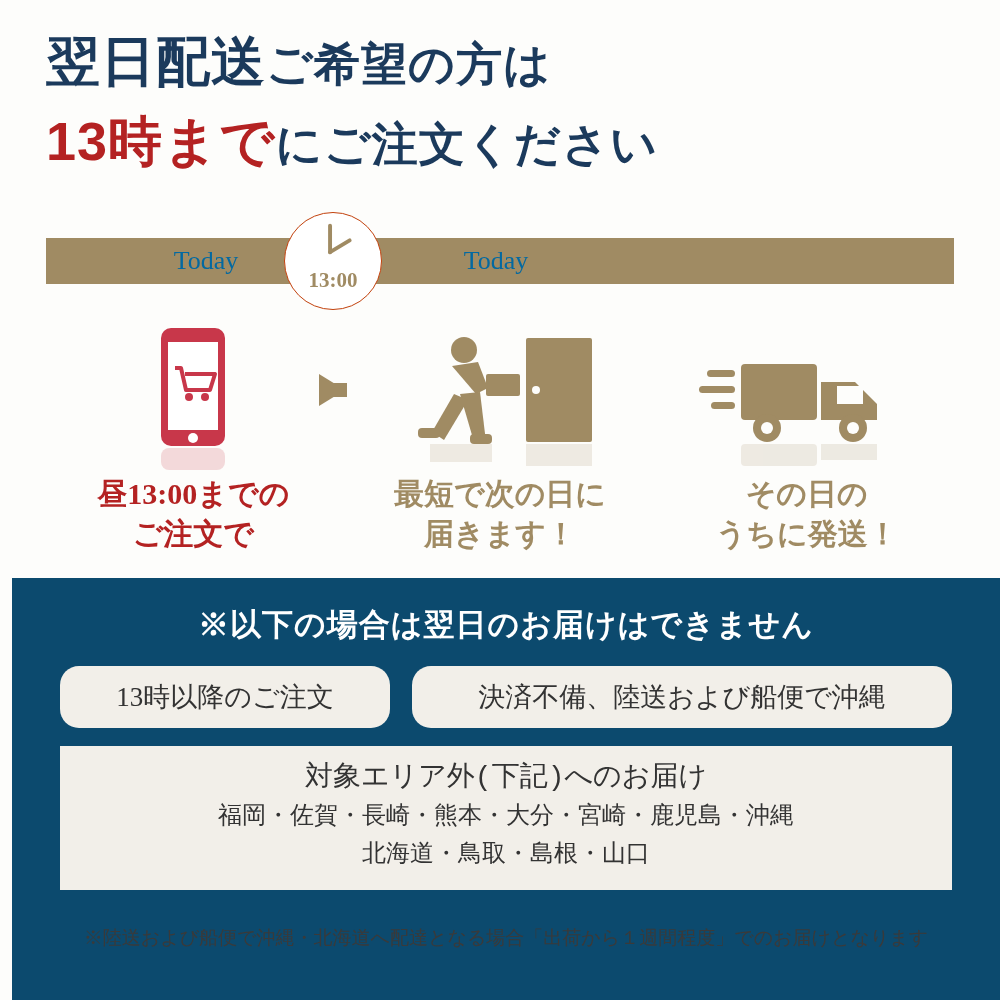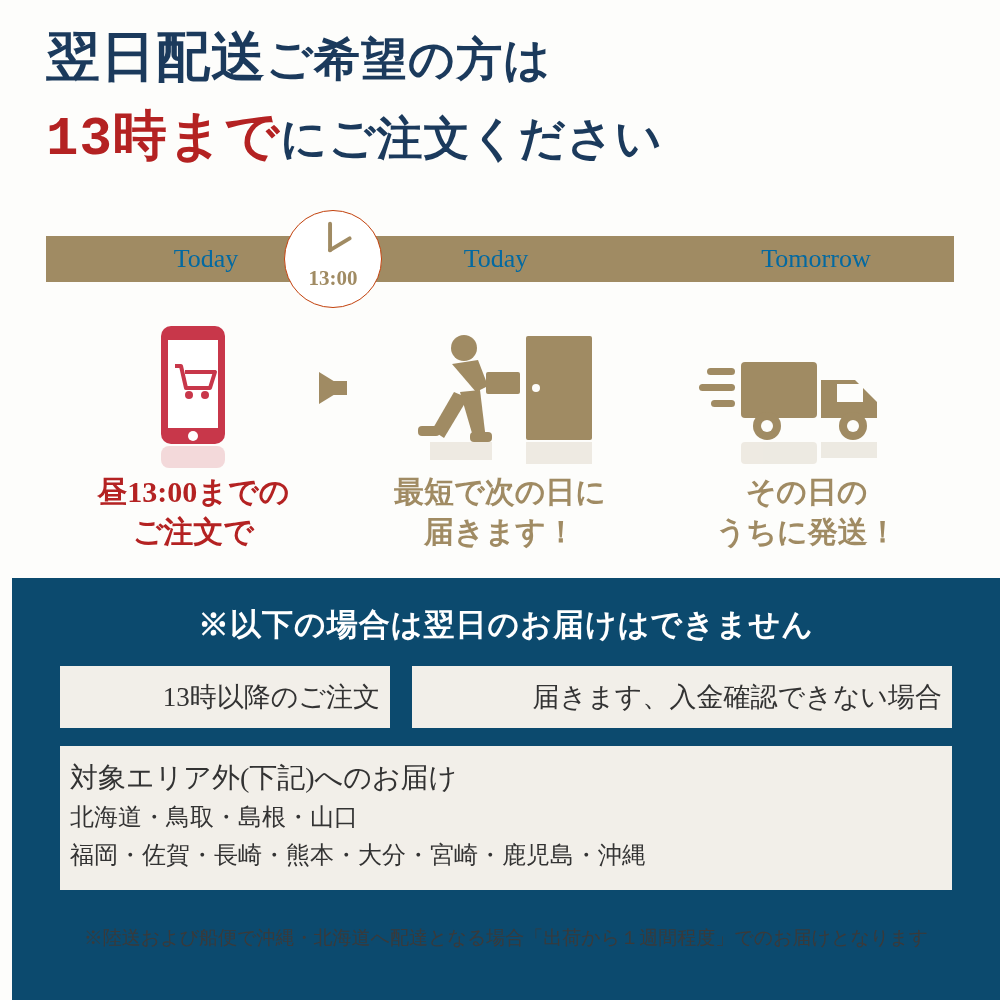--- a/index.html
+++ b/index.html
@@ -10,21 +10,21 @@
     overflow: hidden;
   }
   .page { position: relative; width: 1000px; height: 1000px; background: #fdfdfb; }
 
   
   .headline {
     padding: 28px 0 0 46px;
   }
   .headline .line {
     white-space: nowrap;
-    font-family: Liberation Mono, monospace;
+    font-family: Liberation Sans, sans-serif;
     font-weight: 700;
     letter-spacing: 1px;
   }
   .line1 { font-size: 54px; line-height: 66px; }
   .line2 { font-size: 54px; line-height: 88px; }
   .navy { color: #1b3a5c; }
   .red  { color: #b42222; }
   .smallish { font-size: 46px; }
 
   
@@ -128,32 +128,33 @@
     text-align: center;
     letter-spacing: 1px;
     margin-bottom: 20px;
   }
   .notice-row { display: flex; gap: 22px; }
   .chip {
     background: #f2efe9;
     color: #333333;
     font-family: "Liberation Serif", "DejaVu Serif", serif;
     font-size: 27px;
-    text-align: right;
+    text-align: center;
     padding: 14px 10px;
     line-height: 34px;
+    border-radius: 19px;
   }
   .chip.a { width: 330px; }
   .chip.b { flex: 1; }
   .area-box {
     background: #f2efe9;
     margin-top: 18px;
     padding: 12px 10px 16px 10px;
-    text-align: left;
-    font-family: Liberation Serif, serif;
+    text-align: center;
+    font-family: Liberation Mono, monospace;
     color: #333333;
   }
   .area-box .head { font-size: 28px; line-height: 40px; }
   .area-box .list { font-size: 24px; line-height: 38px; }
 
   
   .footnote {
     position: absolute;
     left: 12px; right: 0; top: 925px;
     text-align: center;
@@ -174,21 +175,20 @@
     <div class="line line2">
       <span class="red">13時まで</span><span class="navy smallish">にご注文ください</span>
     </div>
   </div>
 
   <div class="timeline">
     <div class="tl-bar"></div>
 
     <div class="tl-label l1">Today</div>
     <div class="tl-label l2">Today</div>
-    <div class="tl-label l3">Tomorrow</div>
 
     <div class="tl-clock c1">
       <svg class="hands" viewBox="0 0 98 98">
         <line x1="46" y1="40" x2="46" y2="13" stroke="#a08b63" stroke-width="4" stroke-linecap="round"></line>
         <line x1="46" y1="40" x2="66" y2="28" stroke="#a08b63" stroke-width="4" stroke-linecap="round"></line>
       </svg>
       <div class="time">13:00</div>
     </div>
 
   </div>
@@ -263,25 +263,25 @@
 うちに発送！</div>
     </div>
 
   </div>
 
   <div class="notice">
     <div class="notice-title">※以下の場合は翌日のお届けはできません</div>
 
     <div class="notice-row">
       <div class="chip a">13時以降のご注文</div>
-      <div class="chip b">届きます、入金確認できない場合</div>
+      <div class="chip b">決済不備、陸送および船便で沖縄</div>
     </div>
 
     <div class="area-box">
       <div class="head">対象エリア外(下記)へのお届け</div>
+      <div class="list">福岡・佐賀・長崎・熊本・大分・宮崎・鹿児島・沖縄</div>
       <div class="list">北海道・鳥取・島根・山口</div>
-      <div class="list">福岡・佐賀・長崎・熊本・大分・宮崎・鹿児島・沖縄</div>
     </div>
   </div>
 
   <div class="footnote">※陸送および船便で沖縄・北海道へ配達となる場合「出荷から１週間程度」でのお届けとなります</div>
 
 </div>
 
 </body></html>

